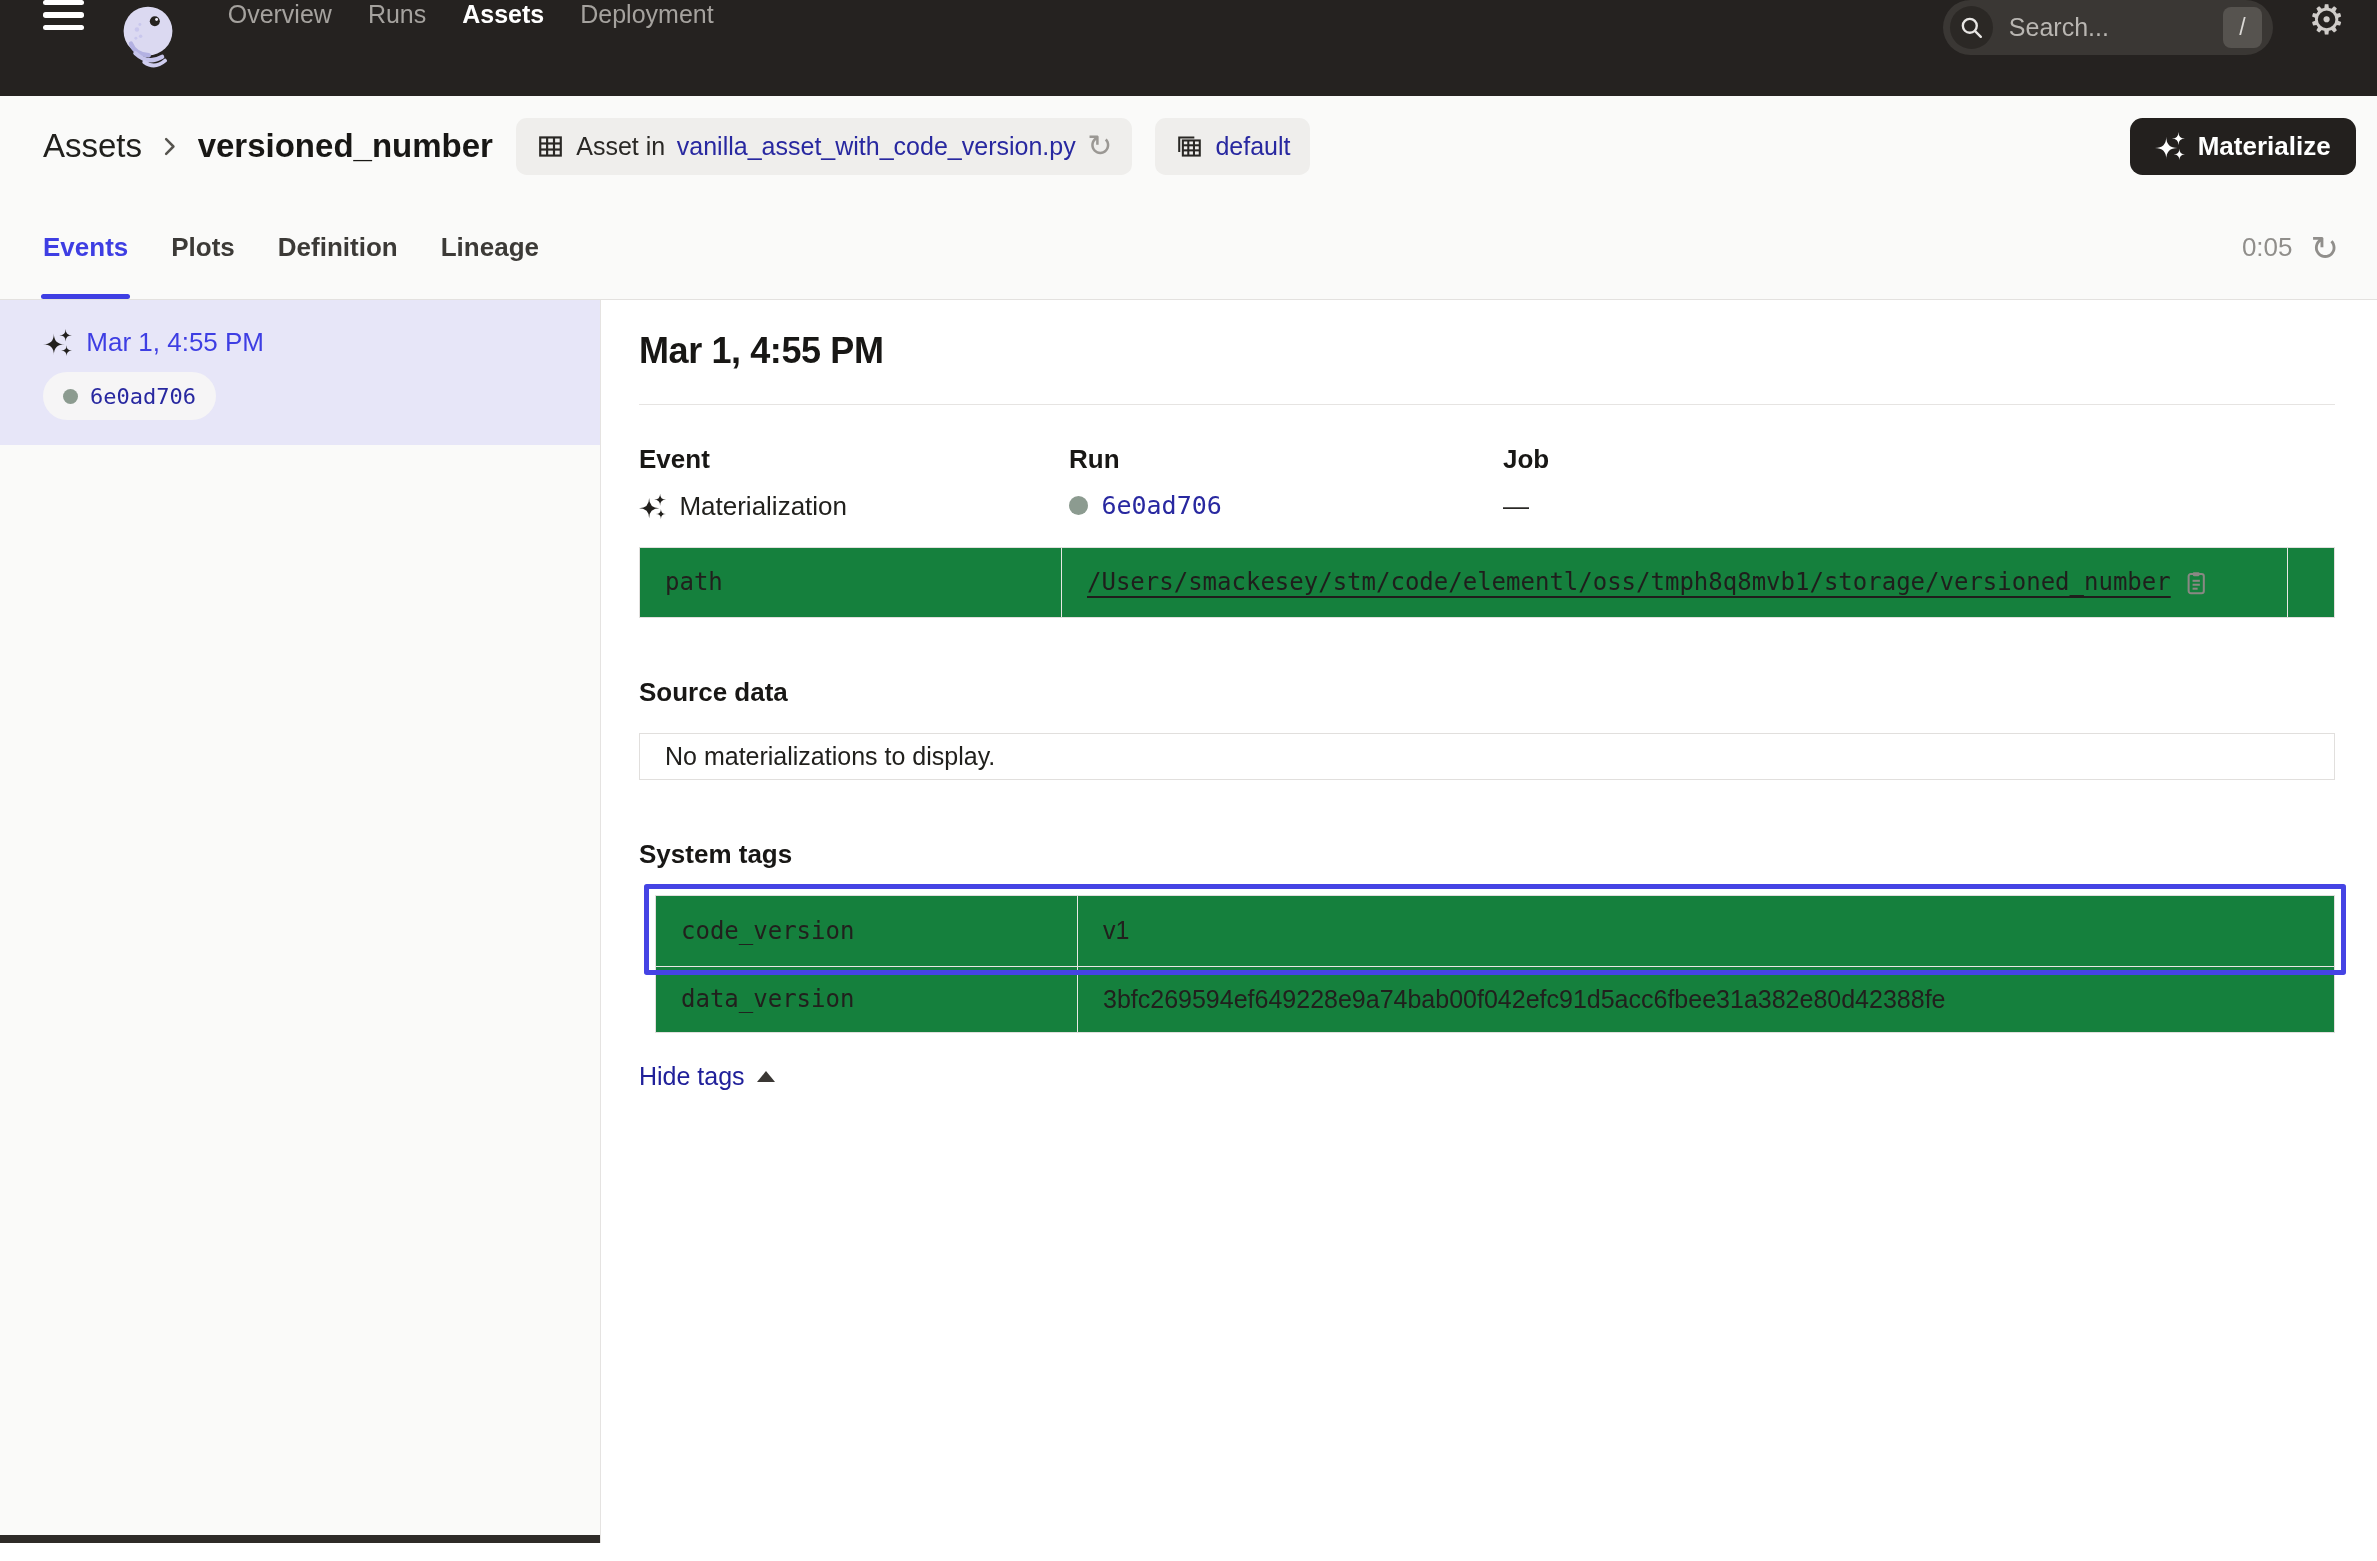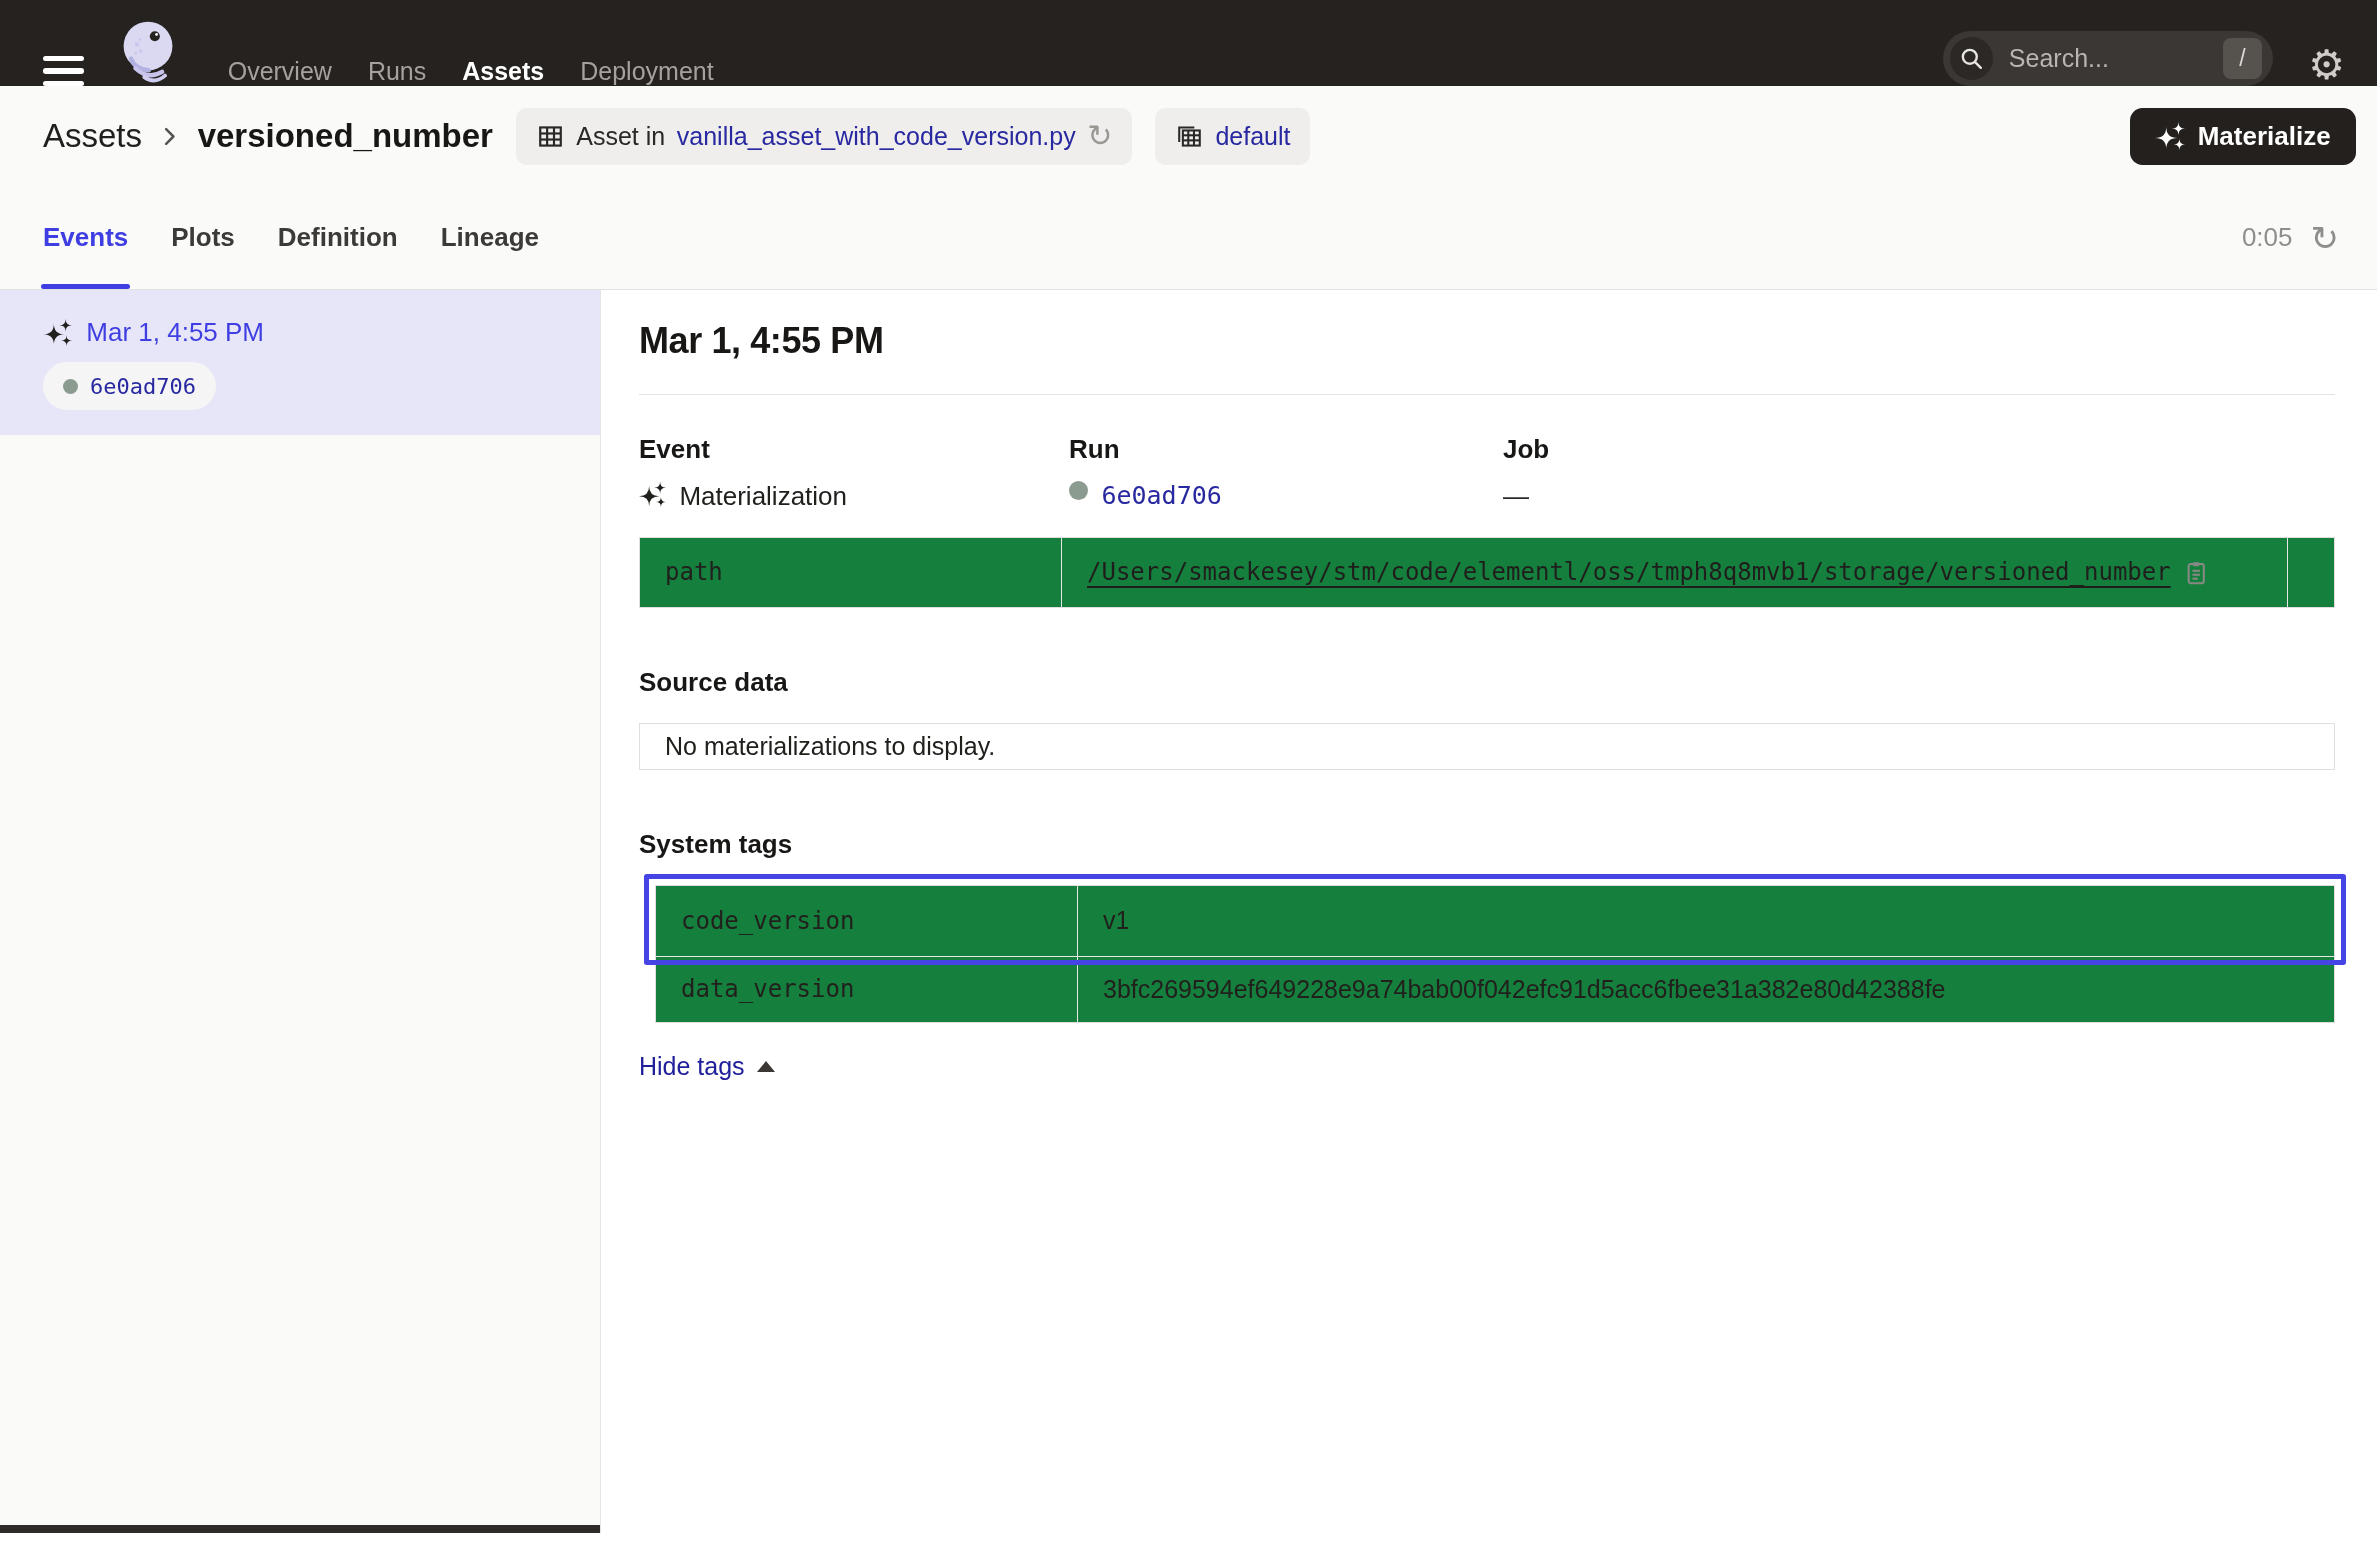--- a/index.html
+++ b/index.html
@@ -20,22 +20,22 @@
   body{
     font-family:"Liberation Sans","DejaVu Sans",sans-serif;
     color:var(--ink);
     background:#fff;
     font-size:24px;
   }
   .mono{font-family:"DejaVu Sans Mono","Liberation Mono",monospace;}
 
   
   .topnav{
-    height:86px;background:var(--nav-bg);
-    display:flex;align-items:flex-end;
+    height:96px;background:var(--nav-bg);
+    display:flex;align-items:flex-start;
     padding:0 32px 0 43px;gap:23px;
   }
   .hamburger{width:41px;height:30px;display:flex;flex-direction:column;justify-content:space-between;cursor:pointer;flex:0 0 auto;}
   .hamburger span{display:block;height:5.4px;border-radius:2.7px;background:#fff;}
   .logo{width:71px;height:71px;flex:0 0 auto;margin-left:7.1px;}
   .navitems{display:flex;align-items:center;gap:36px;margin-left:19.6px;}
   .navitem{color:#A5A29E;font-size:25px;cursor:pointer;}
   .navitem.active{color:#fff;font-weight:700;}
   .topnav .spacer{flex:1;}
   .searchpill{
@@ -92,21 +92,21 @@
   .dot{border-radius:50%;background:var(--status-dot);}
   .dot.sm{width:15px;height:15px;}
   .dot.md{width:19px;height:19px;}
   .runpill .runid{font-size:22px;color:var(--link-navy);}
 
   .detail{flex:1;padding:30px 42px 0 38px;background:#fff;overflow:hidden;}
   .detail-title{font-size:36px;font-weight:700;color:#181715;letter-spacing:-0.4px;}
   .rule{height:0.9px;background:#E6E4E2;margin-top:32px;}
   .cols{display:grid;grid-template-columns:430px 434px 1fr;margin-top:39px;}
   .col-label{font-weight:700;font-size:26px;color:#181715;}
-  .col-value{margin-top:16px;display:flex;gap:13.4px;font-size:26px;}
+  .col-value{margin-top:16px;display:flex;align-items:center;gap:13.4px;font-size:26px;}
   .run-link{color:var(--link-navy);font-size:25px;cursor:pointer;}
   .job-dash{color:#2A2825;}
 
   .section-heading{margin-top:116px;font-size:26px;font-weight:700;color:#181715;}
   .section-heading.tight{margin-top:59px;}
   .dtable{margin-top:25px;border:0.9px solid var(--border);background:#15803d;}
   .trow{display:flex;min-height:69px;align-items:stretch;}
   .trow + .trow{border-top:0.9px solid var(--border-light);}
   .tkey{flex:0 0 422px;display:flex;align-items:center;padding:0 25px;border-right:0.9px solid var(--border-light);font-size:24px;color:#21201D;}
   .tval{flex:1;display:flex;align-items:center;gap:12.5px;padding:0 25px;font-size:25px;color:#21201D;}

